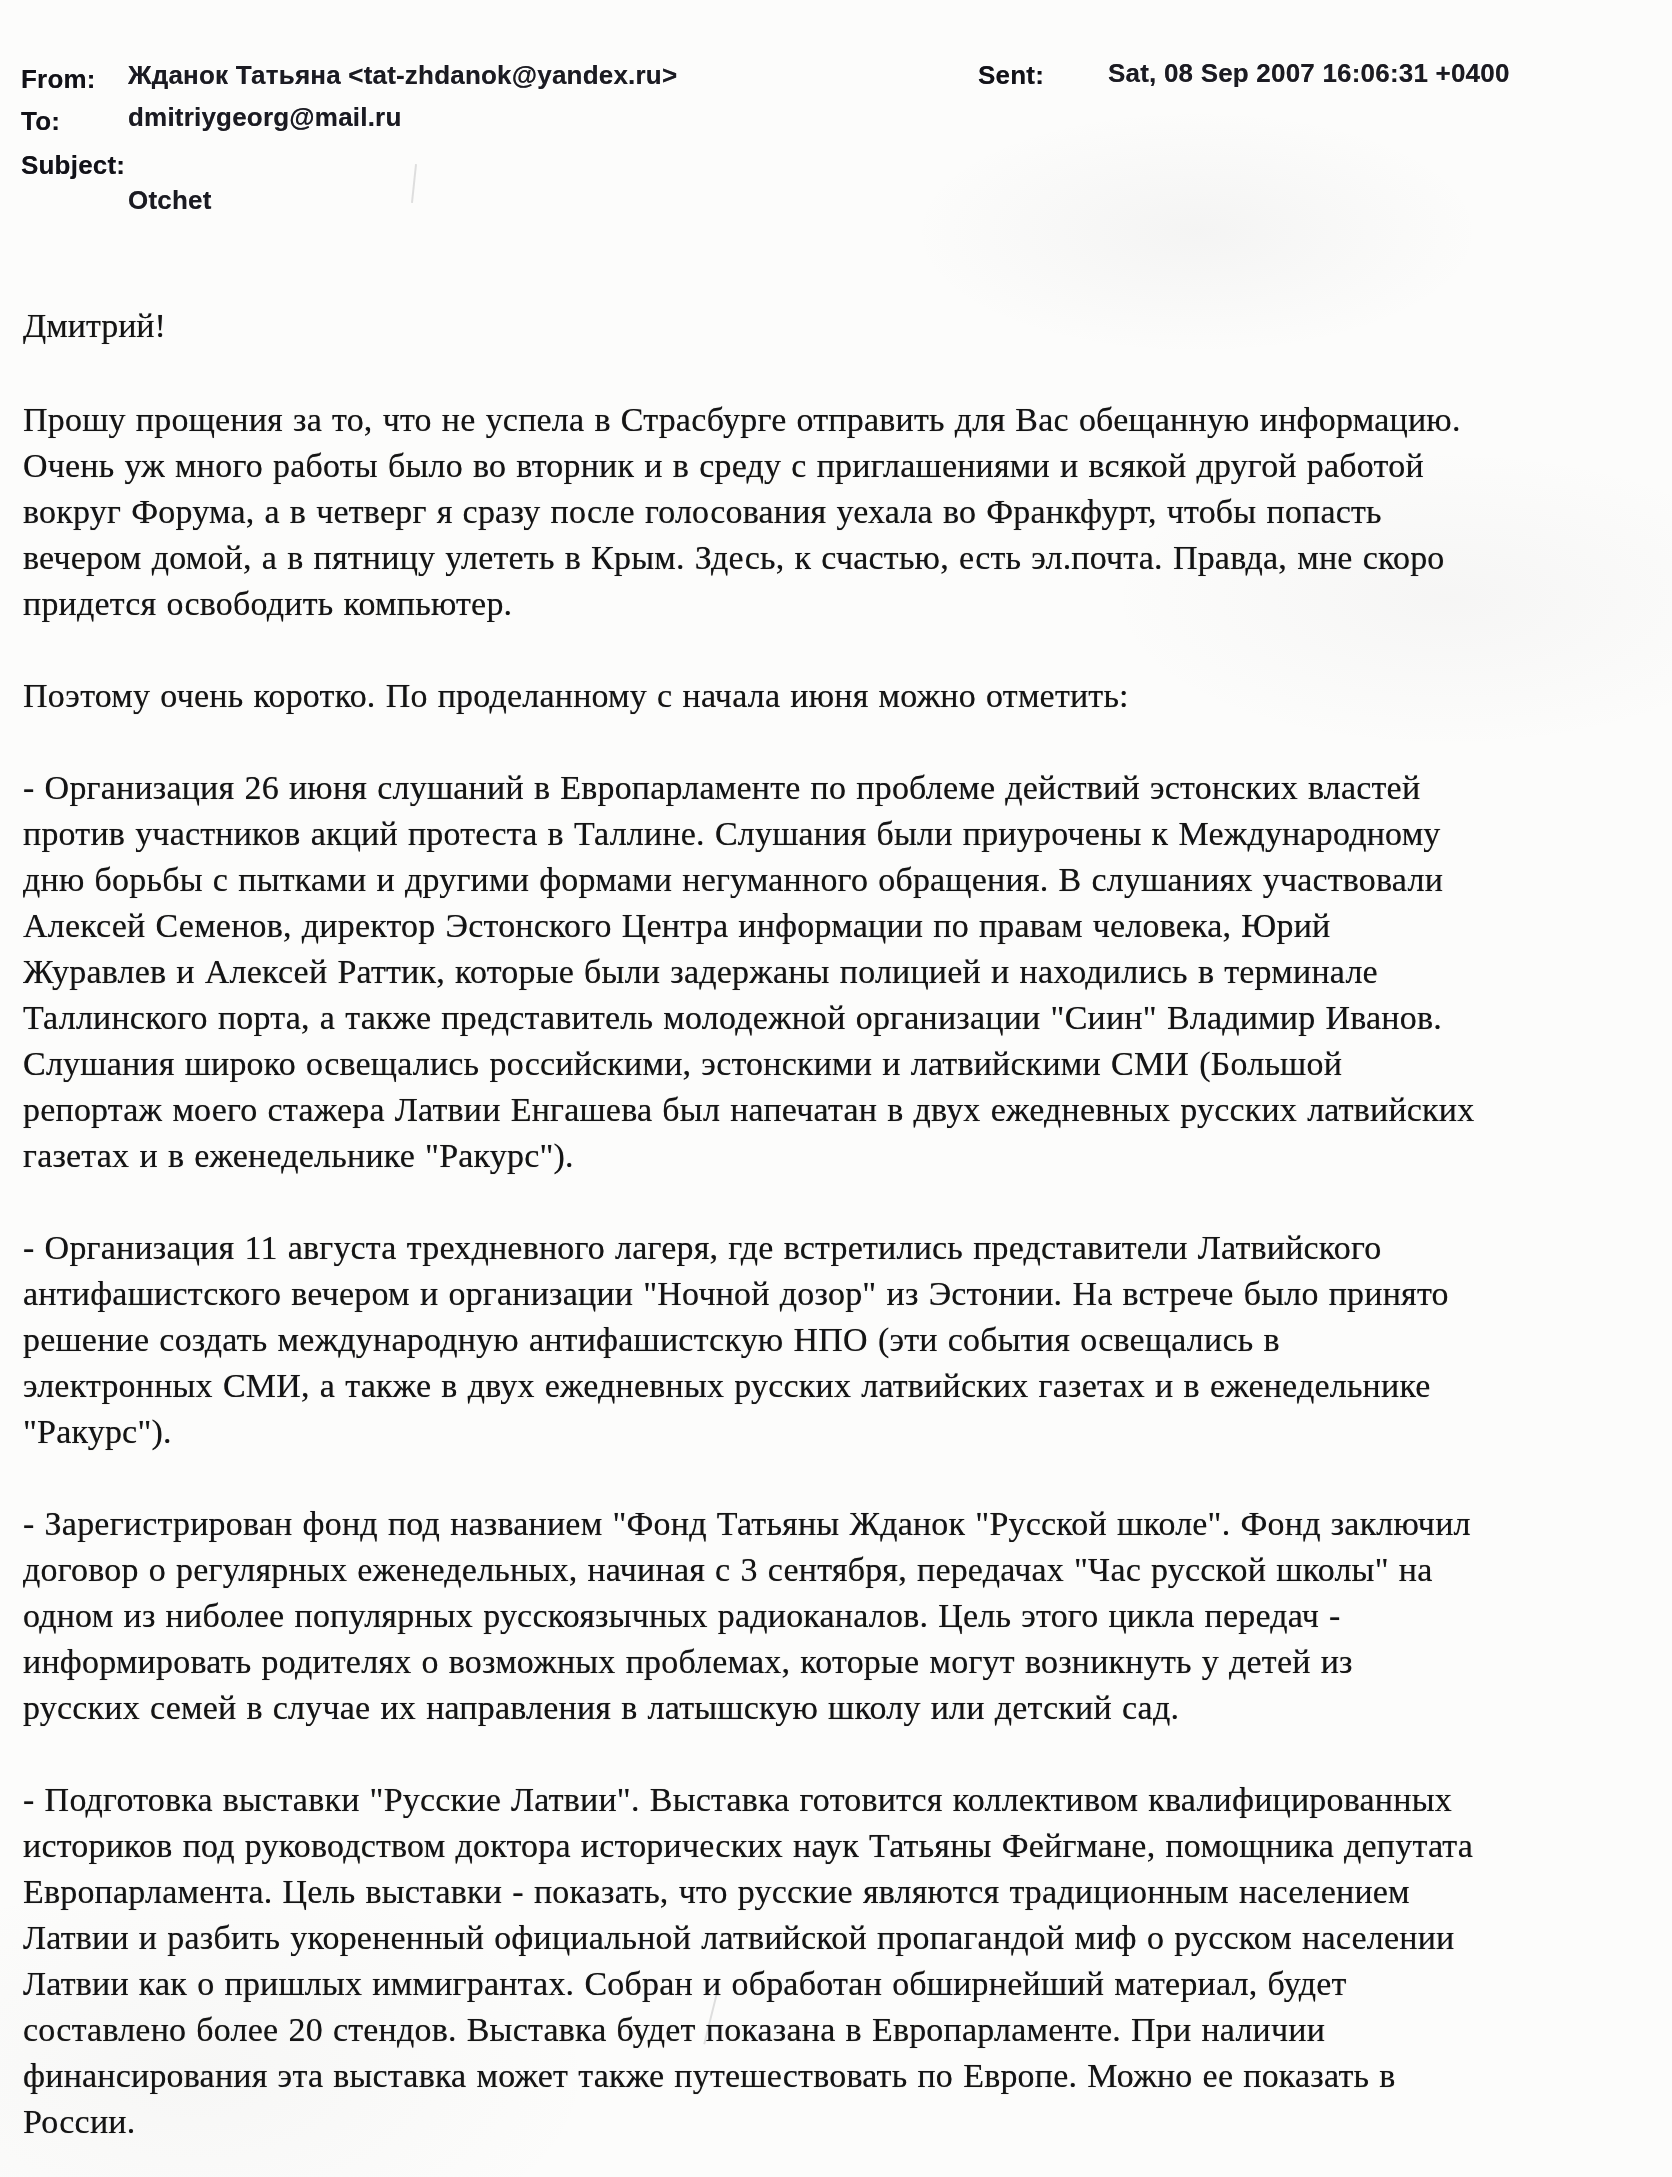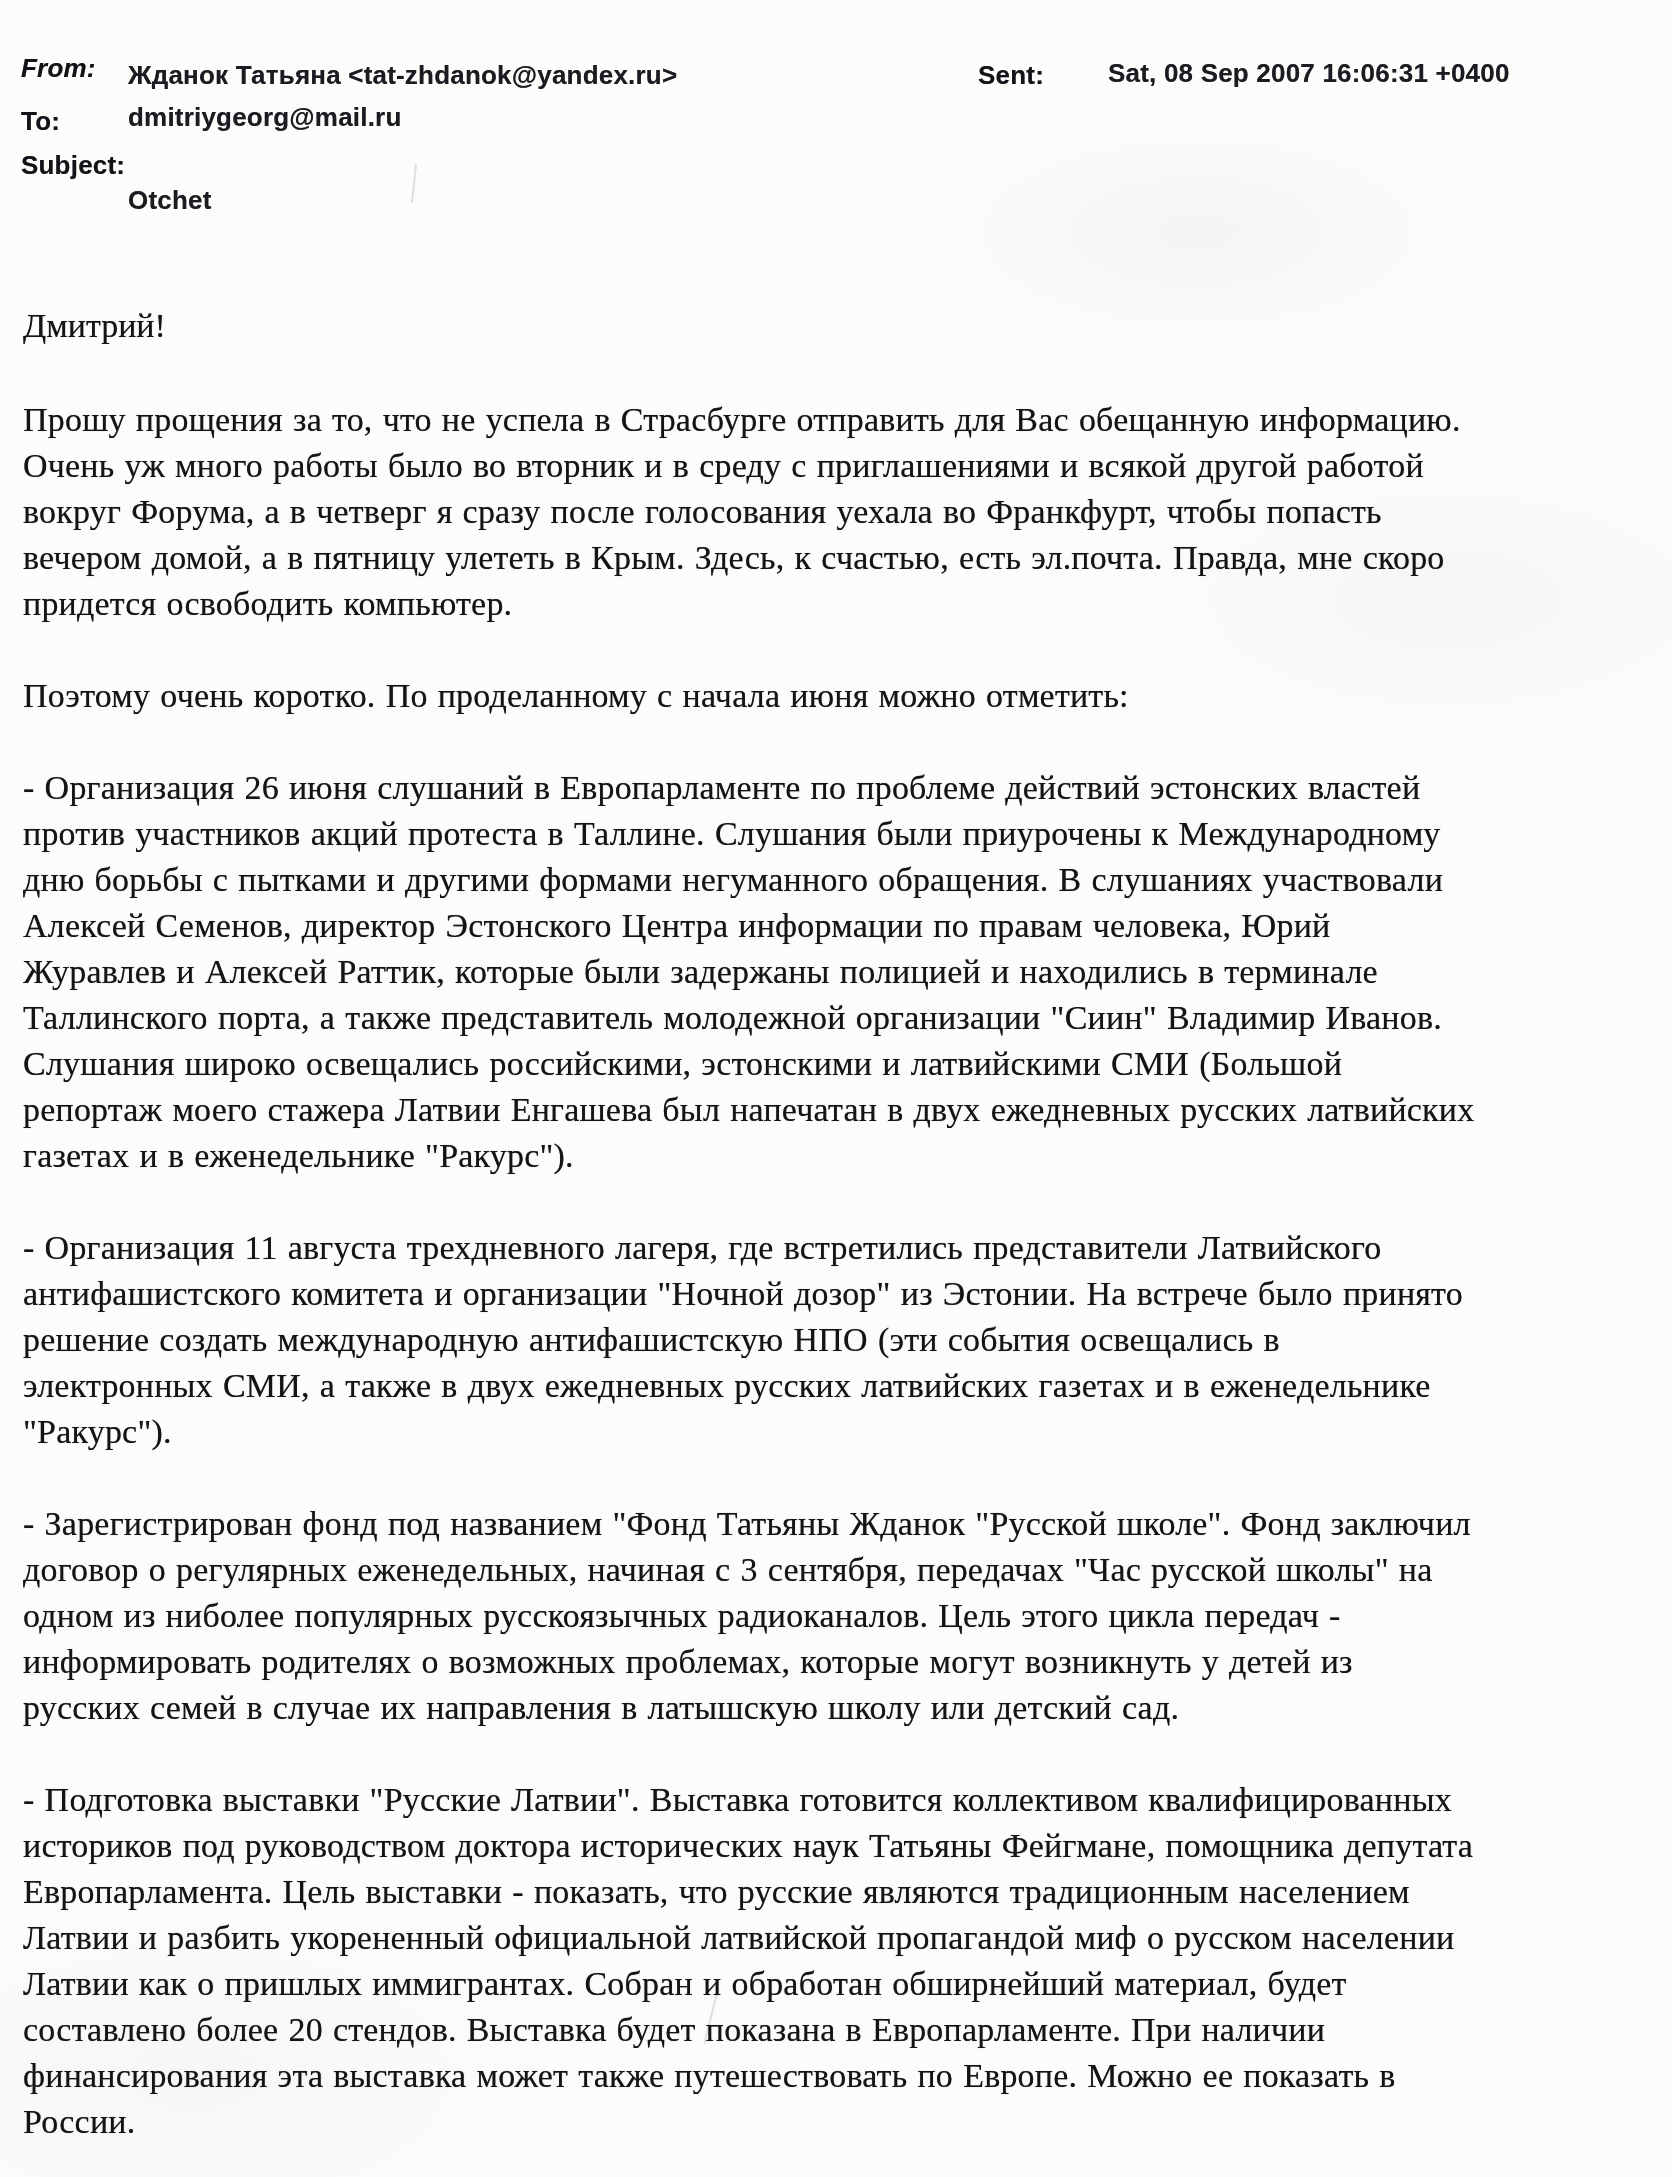--- a/index.html
+++ b/index.html
@@ -62,21 +62,21 @@
 </style>
 </head>
 <body>
 
 <div class="page">
 
   <div class="streak s1"></div>
   <div class="streak s2"></div>
 
   <div>
-    <div class="hdr label" style="left:21px; top:53px;font-style:italic;">From:</div>
+    <div class="hdr label" style="left:21px; top:64px;">From:</div>
     <div class="hdr value" style="left:128px; top:60px;">Жданок Татьяна &lt;tat-zhdanok@yandex.ru&gt;</div>
 
     <div class="hdr label" style="left:978px; top:60px;">Sent:</div>
     <div class="hdr value" style="left:1108px; top:58px;">Sat, 08 Sep 2007 16:06:31 +0400</div>
 
     <div class="hdr label" style="left:21px; top:106px;">To:</div>
     <div class="hdr value" style="left:128px; top:102px;">dmitriygeorg@mail.ru</div>
 
     <div class="hdr label" style="left:21px; top:150px;">Subject:</div>
     <div class="hdr value" style="left:128px; top:147px;margin-top:38px;">Otchet</div>
@@ -101,21 +101,21 @@
           <div class="line">дню борьбы с пытками и другими формами негуманного обращения. В слушаниях участвовали</div>
           <div class="line">Алексей Семенов, директор Эстонского Центра информации по правам человека, Юрий</div>
           <div class="line">Журавлев и Алексей Раттик, которые были задержаны полицией и находились в терминале</div>
           <div class="line">Таллинского порта, а также представитель молодежной организации "Сиин" Владимир Иванов.</div>
           <div class="line">Слушания широко освещались российскими, эстонскими и латвийскими СМИ (Большой</div>
           <div class="line">репортаж моего стажера Латвии Енгашева был напечатан в двух ежедневных русских латвийских</div>
           <div class="line">газетах и в еженедельнике "Ракурс").</div>
         </div>
         <div class="para">
           <div class="line">- Организация 11 августа трехдневного лагеря, где встретились представители Латвийского</div>
-          <div class="line">антифашистского комитета и организации "Ночной дозор" из Эстонии. На встрече было принято</div>
+          <div class="line">антифашистского вечером и организации "Ночной дозор" из Эстонии. На встрече было принято</div>
           <div class="line">решение создать международную антифашистскую НПО (эти события освещались в</div>
           <div class="line">электронных СМИ, а также в двух ежедневных русских латвийских газетах и в еженедельнике</div>
           <div class="line">"Ракурс").</div>
         </div>
         <div class="para">
           <div class="line">- Зарегистрирован фонд под названием "Фонд Татьяны Жданок "Русской школе". Фонд заключил</div>
           <div class="line">договор о регулярных еженедельных, начиная с 3 сентября, передачах "Час русской школы" на</div>
           <div class="line">одном из ниболее популярных русскоязычных радиоканалов. Цель этого цикла передач -</div>
           <div class="line">информировать родителях о возможных проблемах, которые могут возникнуть у детей из</div>
           <div class="line">русских семей в случае их направления в латышскую школу или детский сад.</div>

